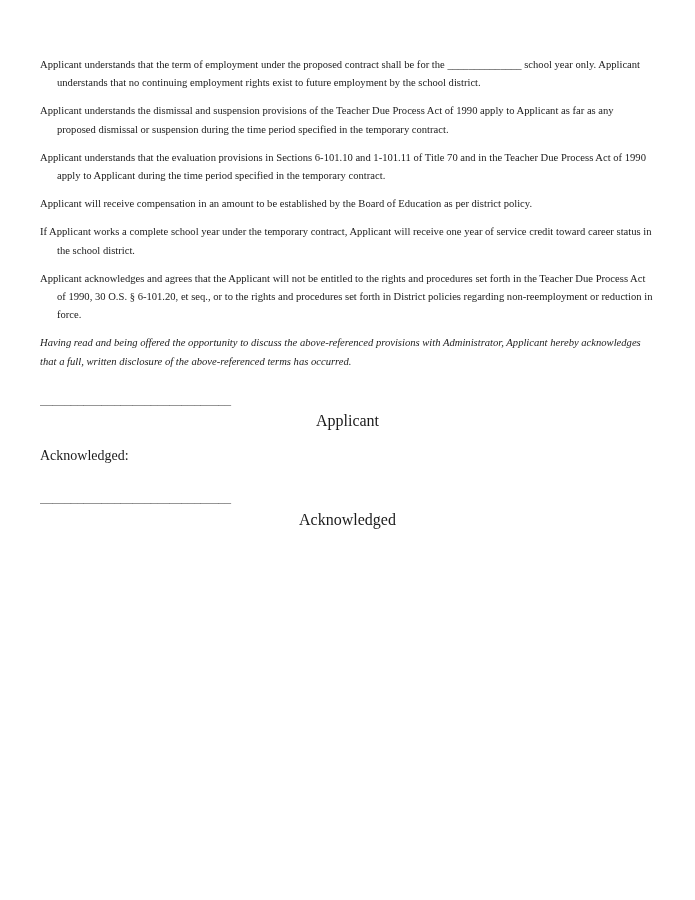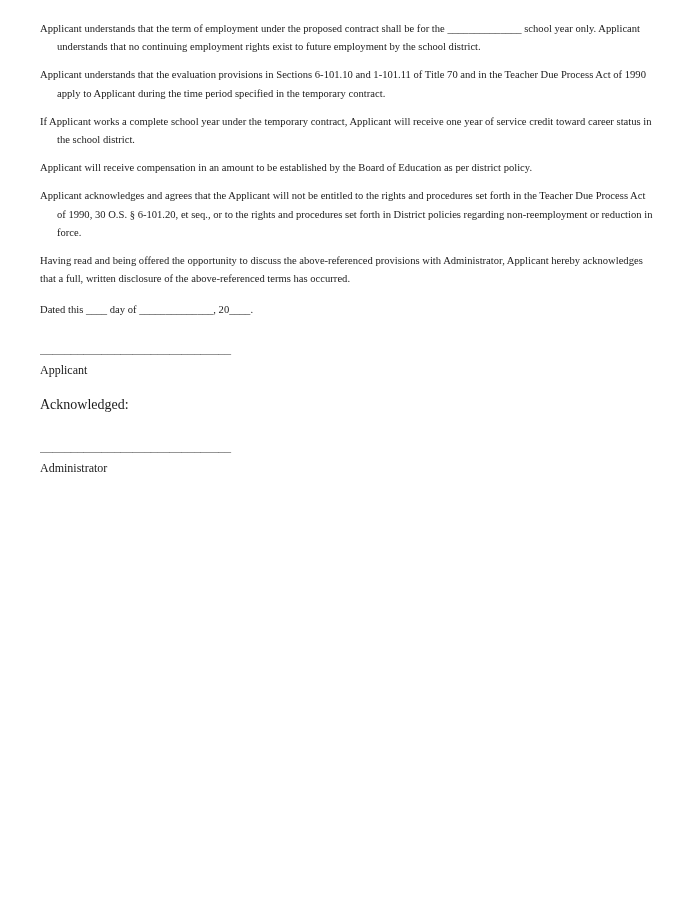--- a/index.html
+++ b/index.html
@@ -13,102 +13,104 @@
     font-family: "Liberation Serif", "DejaVu Serif", serif;
     color: #1a1a1a;
     overflow: hidden;
   }
   .page {
     position: relative;
     width: 695px;
     height: 900px;
     background: #ffffff;
     box-sizing: border-box;
-    padding: 20px 40px 0 40px;
+    padding: 56px 40px 0 40px;
   }
   .doc-body {
     width: 615px;
   }
   
   .para {
     font-size: 10.6px;
     line-height: 18.2px;
     text-align: left;
     margin: 0 0 10px 0;
     padding-left: 17px;
     text-indent: -17px;
     color: #1a1a1a;
   }
   .para.no-hang {
     padding-left: 0;
     text-indent: 0;
+    font-style: italic;
   }
   .para.dated {
     padding-left: 0;
     text-indent: 0;
     margin-top: 13px;
     margin-bottom: 0;
   }
   
   .sig-block {
     margin-top: 22px;
   }
   .sig-line {
     font-size: 10.6px;
     line-height: 18.2px;
     letter-spacing: -0.2px;
     color: #3a3a3a;
     white-space: pre;
     font-family: Liberation Mono, monospace;
   }
   .sig-label {
-    font-size: 12px;
+    font-size: 16px;
     line-height: 18.2px;
     color: #1a1a1a;
     margin-top: 1px;
+    text-align: center;
   }
   .ack-label {
     font-size: 14px;
     line-height: 18.2px;
     color: #1a1a1a;
     margin-top: 17px;
   }
   .sig-block-2 {
     margin-top: 26px;
   }
 </style>
 </head>
 <body>
 
 <div class="page">
   <div class="doc-body">
 
     <p class="para">Applicant understands that the term of employment under the proposed contract shall be for the ______________ school year only. Applicant understands that no continuing employment rights exist to future employment by the school district.</p>
 
+    <p class="para">Applicant understands the dismissal and suspension provisions of the Teacher Due Process Act of 1990 apply to Applicant as far as any proposed dismissal or suspension during the time period specified in the temporary contract.</p>
 
     <p class="para">Applicant understands that the evaluation provisions in Sections 6-101.10 and 1-101.11 of Title 70 and in the Teacher Due Process Act of 1990 apply to Applicant during the time period specified in the temporary contract.</p>
 
+    <p class="para">Applicant will receive compensation in an amount to be established by the Board of Education as per district policy.</p>
+
     <p class="para">If Applicant works a complete school year under the temporary contract, Applicant will receive one year of service credit toward career status in the school district.</p>
-
-    <p class="para">Applicant will receive compensation in an amount to be established by the Board of Education as per district policy.</p>
 
 
     <p class="para">Applicant acknowledges and agrees that the Applicant will not be entitled to the rights and procedures set forth in the Teacher Due Process Act of 1990, 30 O.S. § 6-101.20, et seq., or to the rights and procedures set forth in District policies regarding non-reemployment or reduction in force.</p>
 
 
     <p class="para no-hang">Having read and being offered the opportunity to discuss the above-referenced provisions with Administrator, Applicant hereby acknowledges that a full, written disclosure of the above-referenced terms has occurred.</p>
 
-    <p class="para dated">Dated this ____ day of ______________, 20____.</p>
 
     <div class="sig-block">
       <div class="sig-line">_______________________________</div>
       <div class="sig-label">Applicant</div>
     </div>
 
     <div class="ack-label">Acknowledged:</div>
 
     <div class="sig-block sig-block-2">
       <div class="sig-line">_______________________________</div>
-      <div class="sig-label">Administrator</div>
+      <div class="sig-label">Acknowledged</div>
     </div>
 
   </div>
 </div>
 
 </body></html>

